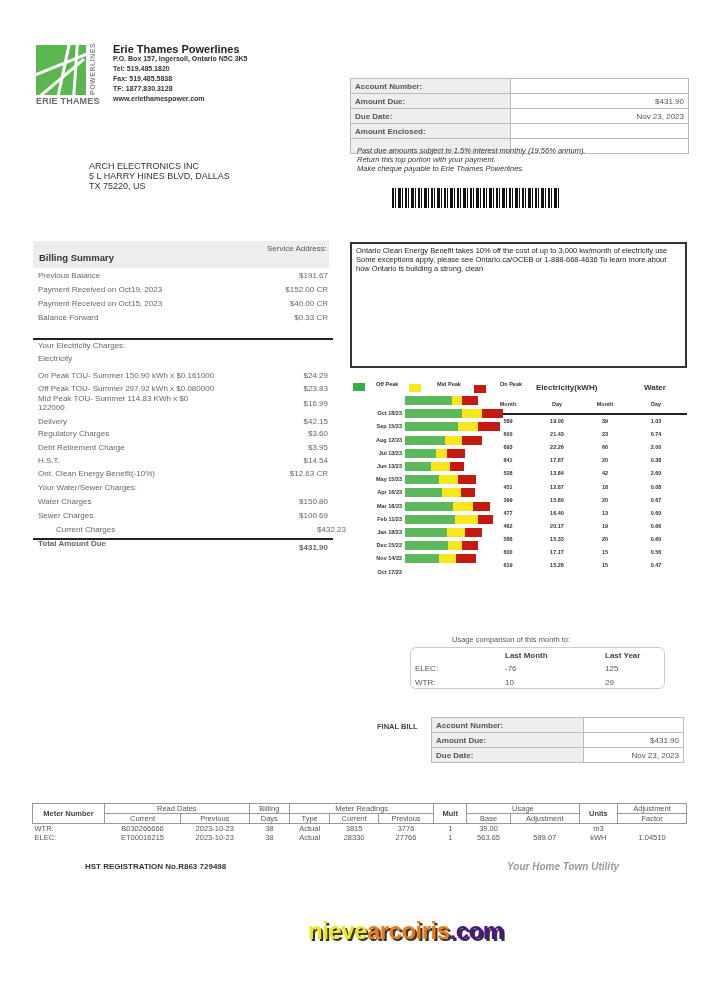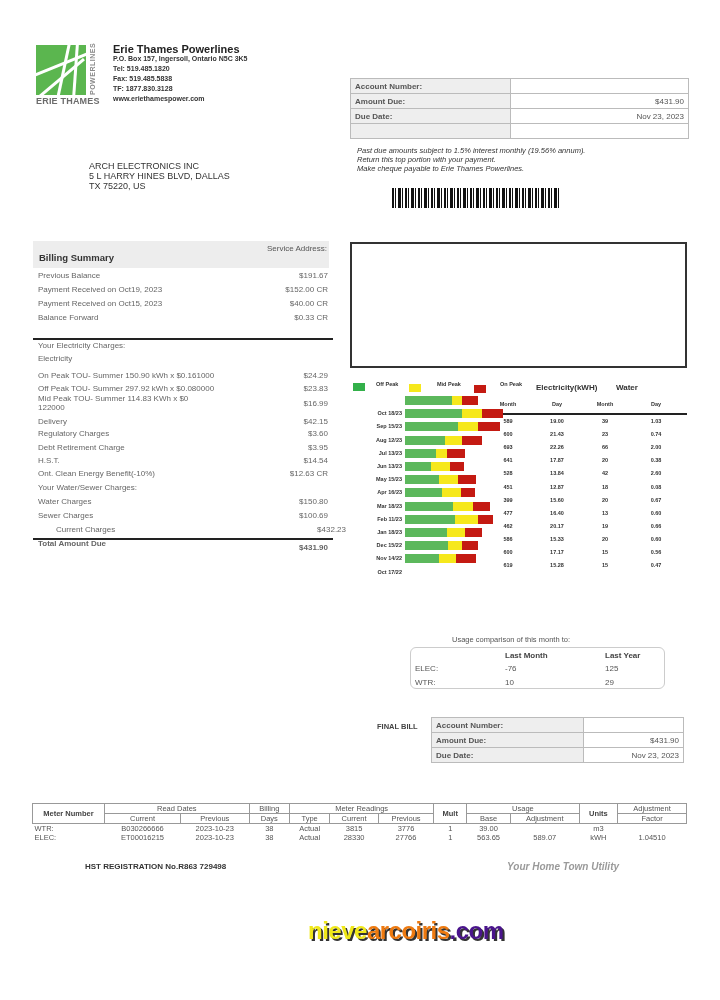--- a/index.html
+++ b/index.html
@@ -108,20 +108,24 @@
       </tr>
   <tr>
         <td class="lbl">Amount Due:</td>
         <td class="val">$431.90</td>
       </tr>
   <tr>
         <td class="lbl">Due Date:</td>
         <td class="val">Nov 23, 2023</td>
       </tr>
   <tr>
+        <td class="lbl">Amount Enclosed:</td>
+        <td class="val"></td>
+      </tr>
+  <tr>
         <td class="lbl"></td>
         <td class="val"></td>
       </tr>
 </tbody>
   </table>
 
 <div class="abs notes">
   <div>Past due amounts subject to 1.5% interest monthly (19.56% annum).</div>
   <div>Return this top portion with  your payment.</div>
   <div>Make cheque payable to Erie Thames Powerlines.</div>
@@ -160,31 +164,32 @@
 
 <div class="row" style="top:483px;"><span>Your Water/Sewer Charges:</span></div>
 <div class="row" style="top:497px;"><span>Water Charges</span><span class="r">$150.80</span></div>
 <div class="row" style="top:511px;"><span>Sewer Charges</span><span class="r">$100.69</span></div>
 <div class="row" style="top:525px;margin-left:18px;"><span>Current Charges</span><span class="r">$432.23</span></div>
 
 <div class="hr" style="top:538px;"></div>
 <div class="row" style="top:539px;font-weight:bold;"><span>Total Amount Due</span><span class="r" style="top:4px;">$431.90</span></div>
 
 <div class="abs msg">
+  <div>Ontario Clean Energy Benefit takes 10% off the  cost of up to  3,000 kw/month of electricity use Some exceptions apply, please see Ontario.ca/OCEB or 1-888-668-4636 To learn more about how Ontario is building a strong, clean</div>
 </div>
 
 <div class="legend-sw" style="left:353px;top:383px;background:#33b04a;"></div>
 <div class="legend-lb" style="left:376px;top:381px;">Off Peak</div>
 <div class="legend-sw" style="left:409px;top:384px;background:#f6e81c;"></div>
 <div class="legend-lb" style="left:437px;top:381px;">Mid Peak</div>
 <div class="legend-sw" style="left:474px;top:385px;background:#c41a12;"></div>
 <div class="legend-lb" style="left:500px;top:381px;">On Peak</div>
 
 <div class="hdr-title" style="left:536px;top:383px;">Electricity(kWH)</div>
-<div class="hdr-title" style="left:616px;top:383px;">Water</div>
+<div class="hdr-title" style="left:644px;top:383px;">Water</div>
 
 <div class="tbl-h" style="left:483px;">Month</div>
 <div class="tbl-h" style="left:532px;">Day</div>
 <div class="tbl-h" style="left:580px;">Month</div>
 <div class="tbl-h" style="left:631px;">Day</div>
 <div class="tbl-rule"></div>
 
 <div id="chart-area">
     <div class="bar" style="top: 396px;">
       <span style="width: 46.5px; background: rgb(92, 184, 92);"></span>

